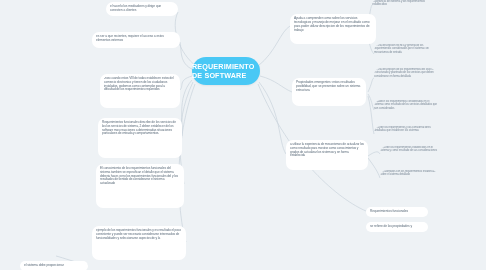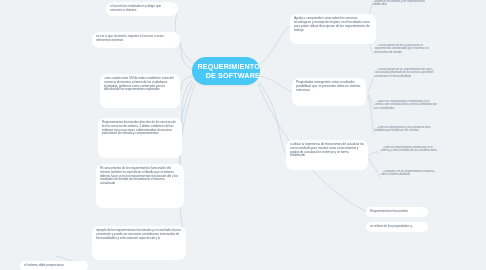--- a/index.html
+++ b/index.html
@@ -33,21 +33,21 @@
     color:#7c8a98;
   }
   .center{
     position:absolute;
     background:#49c8f5;
     color:#ffffff;
     border-radius:14px;
     display:flex;
     align-items:center;
     justify-content:center;
-    text-align:right;
+    text-align:left;
     font-weight:bold;
     font-size:7.2px;
     line-height:1.25;
     letter-spacing:0.15px;
     box-shadow:0 1px 2px rgba(0,0,0,0.06);
     filter:blur(0.5px);
   }
 </style>
 </head>
 <body>

